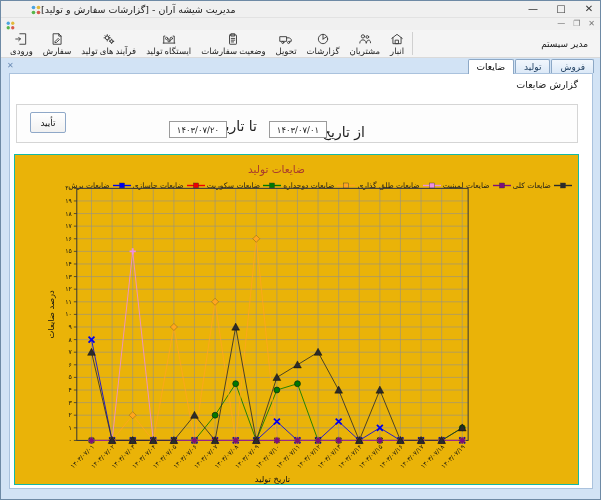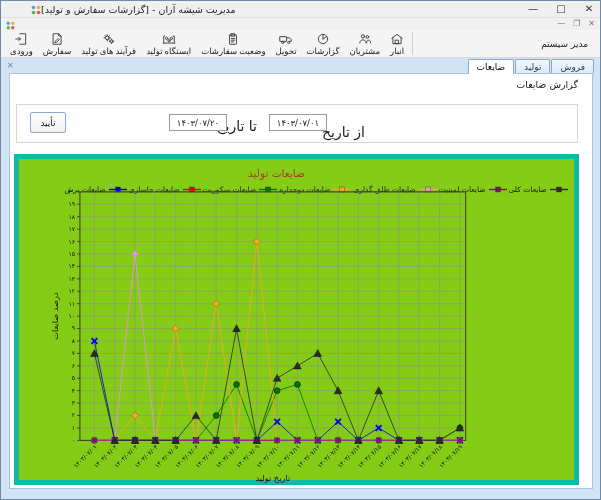--- a/index.html
+++ b/index.html
@@ -43,29 +43,29 @@
 
   .page { position:absolute; top:15px; left:8px; right:7px; bottom:10px; background:#ffffff;
           border:1px solid #aac2dd; }
 
   .report-title { position:absolute; top:5px; right:14px; font-size:9.5px; color:#1a1a1a; direction:rtl; }
 
   .filter-panel { position:absolute; top:30px; left:6px; right:14px; height:39px;
                   border:1px solid #d5d5d5; background:#fdfdfd; }
   .filter-inner { position:absolute; inset:0; }
   .flabel { position:absolute; font-size:14px; color:#222; direction:rtl; top:13px; white-space:nowrap; }
-  .ffield { position:absolute; top:9px; height:17px; width:58px; border:1px solid #9b9b9b;
+  .ffield { position:absolute; top:16px; height:17px; width:58px; border:1px solid #9b9b9b;
             background:#fff; font-size:8.5px; color:#222; text-align:center; direction:ltr;
             font-family:"DejaVu Sans", sans-serif; padding:0; }
   .confirm-btn { position:absolute; top:7px; left:13px; width:36px; height:21px;
                  border:1px solid #8fa8c8; border-radius:2px; background:linear-gradient(#ffffff,#f1f1f1);
                  font-size:9px; color:#111; font-family:"DejaVu Sans", sans-serif; cursor:pointer; }
 
-  .chart-box { position:absolute; top:80px; left:4px; right:13px; bottom:3px; background:#84cc16;
-               border:5px solid #14b8a6;text-decoration:underline; }
+  .chart-box { position:absolute; top:80px; left:4px; right:13px; bottom:3px; background:#eab308;
+               border:1px solid #14b8a6;text-decoration:underline; }
   .chart-title { position:absolute; top:8px; left:0; right:40px; text-align:center;
                  font-size:10.5px; direction:rtl; }
   .legend { position:absolute; top:26px; right:6px; display:flex; flex-direction:row; gap:2px; }
   .legend-row { display:flex; direction:rtl; align-items:center; gap:3px; justify-content:flex-start; }
   .legend-row svg { width:18px; height:7px; flex:0 0 auto; }
   .legend-label { font-size:7.5px; color:#1a1a1a; white-space:nowrap; }
 
   .plot-svg { position:absolute; inset:0; }
 </style>
 </head>

